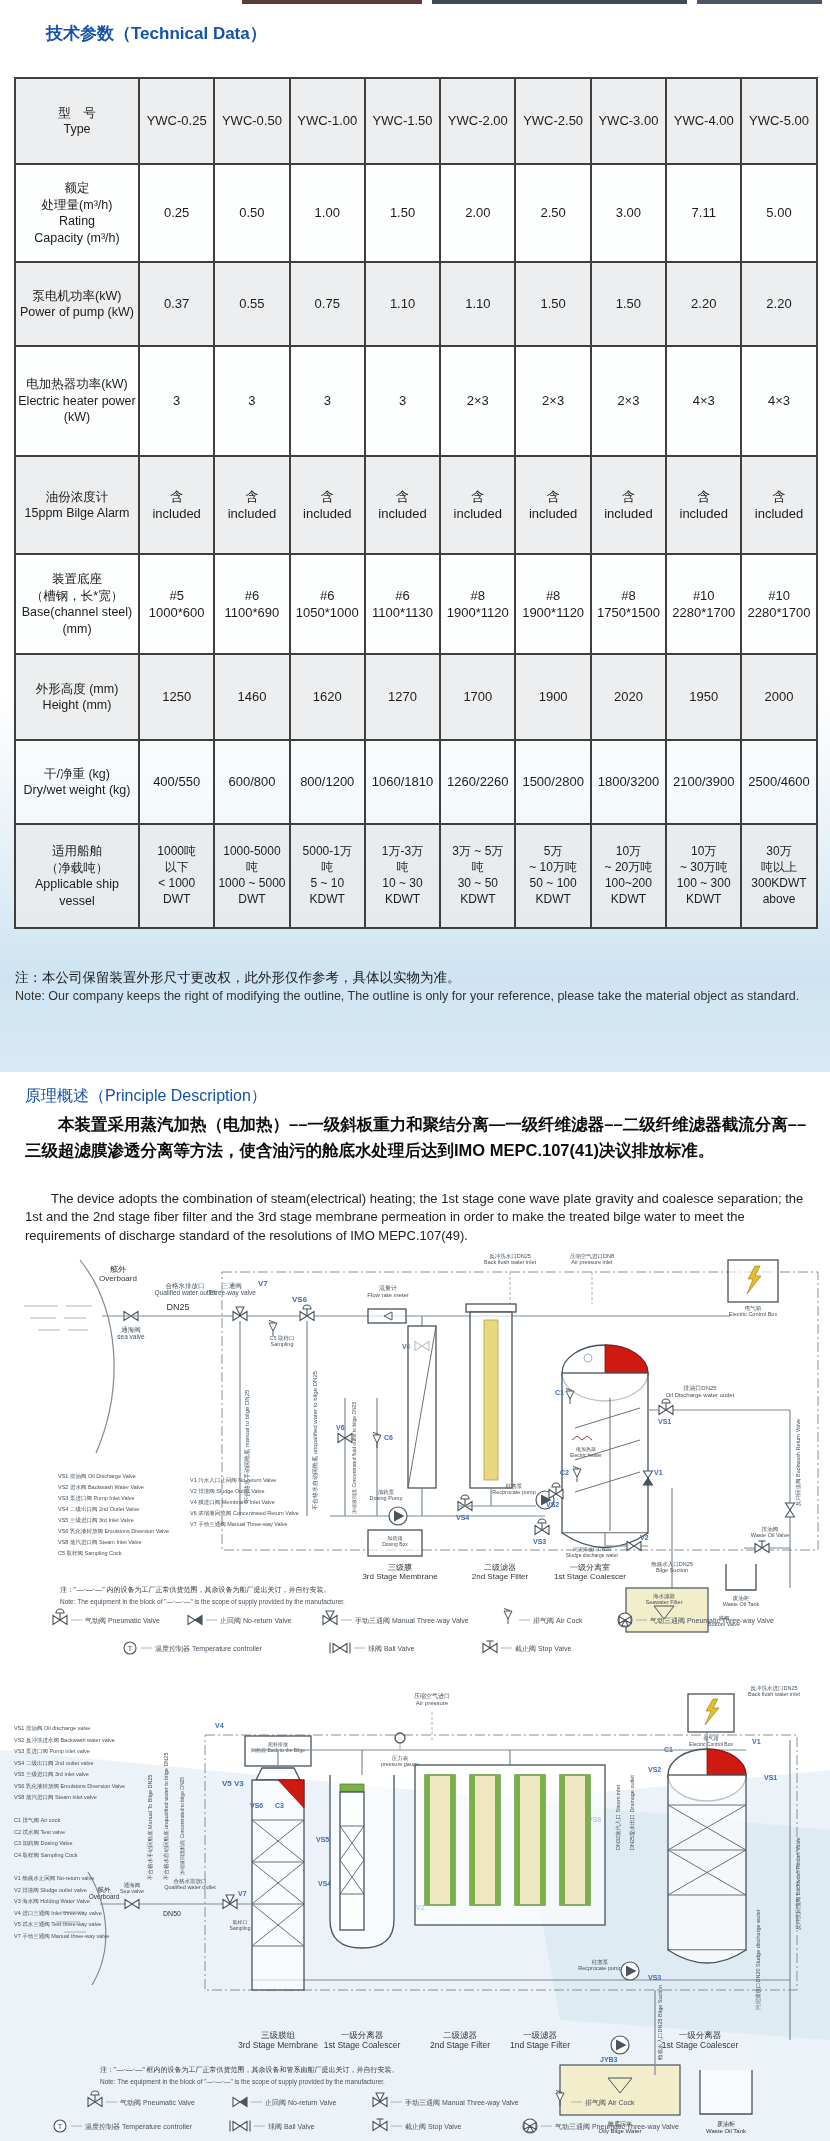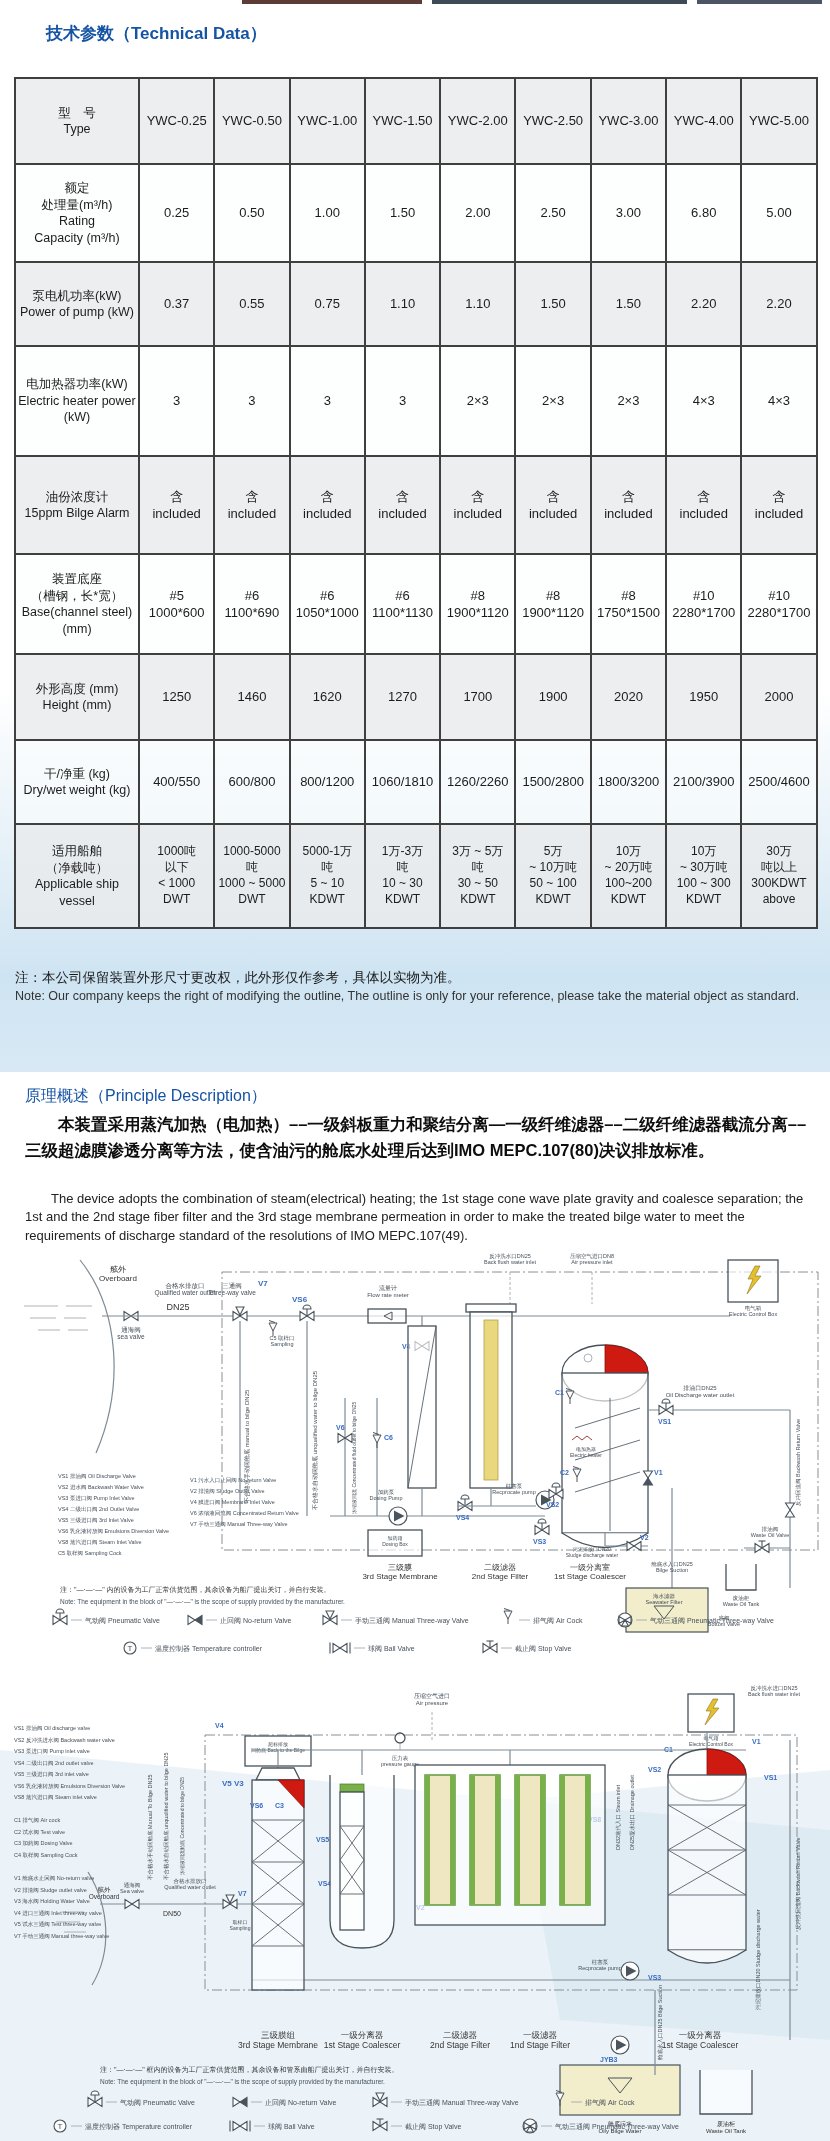--- a/index.html
+++ b/index.html
@@ -75,21 +75,21 @@
 处理量(m³/h)
 Rating
 Capacity  (m³/h)</td>
       <td>0.25</td>
       <td>0.50</td>
       <td>1.00</td>
       <td>1.50</td>
       <td>2.00</td>
       <td>2.50</td>
       <td>3.00</td>
-      <td>6.80</td>
+      <td>7.11</td>
       <td>5.00</td>
     </tr>
     <tr class="g" style="height:84px">
       <td class="lbl">泵电机功率(kW)
 Power of pump (kW)</td>
       <td>0.37</td>
       <td>0.55</td>
       <td>0.75</td>
       <td>1.10</td>
       <td>1.10</td>
@@ -228,21 +228,21 @@
     </tr>
   </tbody>
     </table>
 
   <div class="note">
     <div class="zh">注：本公司保留装置外形尺寸更改权，此外形仅作参考，具体以实物为准。</div>
     <div class="en">Note: Our company keeps the right of modifying the outline,  The outline is only for your reference, please take the material object as standard.</div>
   </div>
 
   <div class="sec-title" style="top:1086px">原理概述（Principle Description）</div>
-  <div class="para-zh">本装置采用蒸汽加热（电加热）––一级斜板重力和聚结分离—一级纤维滤器––二级纤维滤器截流分离––三级超滤膜渗透分离等方法，使含油污的舱底水处理后达到IMO MEPC.107(80)决议排放标准。</div>
+  <div class="para-zh">本装置采用蒸汽加热（电加热）––一级斜板重力和聚结分离—一级纤维滤器––二级纤维滤器截流分离––三级超滤膜渗透分离等方法，使含油污的舱底水处理后达到IMO MEPC.107(41)决议排放标准。</div>
   <div class="para-en">The device adopts the combination of steam(electrical) heating; the 1st stage cone wave plate gravity and coalesce separation; the 1st and the 2nd stage fiber filter and the 3rd stage membrane permeation in order to make the treated bilge water to meet the requirements of discharge standard of the resolutions of IMO MEPC.107(49).</div>
 
   <svg style="top:1248px" width="830" height="432" viewBox="0 0 830 432">
     <defs>
       <g id="sym-valve" fill="#fdfdfd" stroke="#4a545c" stroke-width="1.1">
           <path d="M-7,-4.5 L0,0 L-7,4.5 Z M7,-4.5 L0,0 L7,4.5 Z"></path>
         </g>
       <g id="sym-3way" fill="#fdfdfd" stroke="#4a545c" stroke-width="1.1">
           <path d="M-7,-4.5 L0,0 L-7,4.5 Z M7,-4.5 L0,0 L7,4.5 Z M-4,-9 L0,-1 L4,-9 Z"></path>
         </g>

